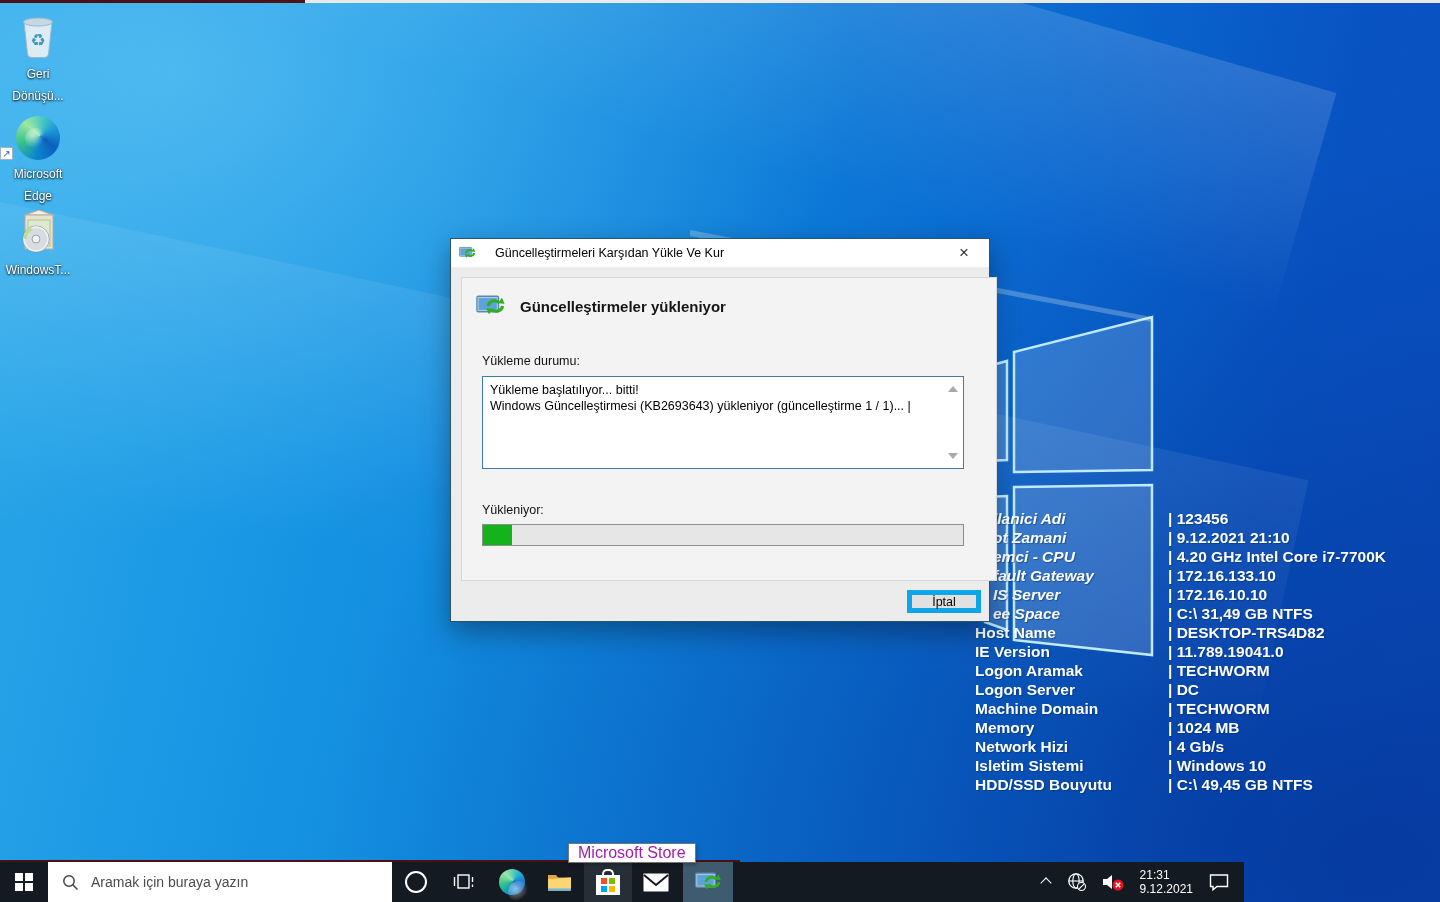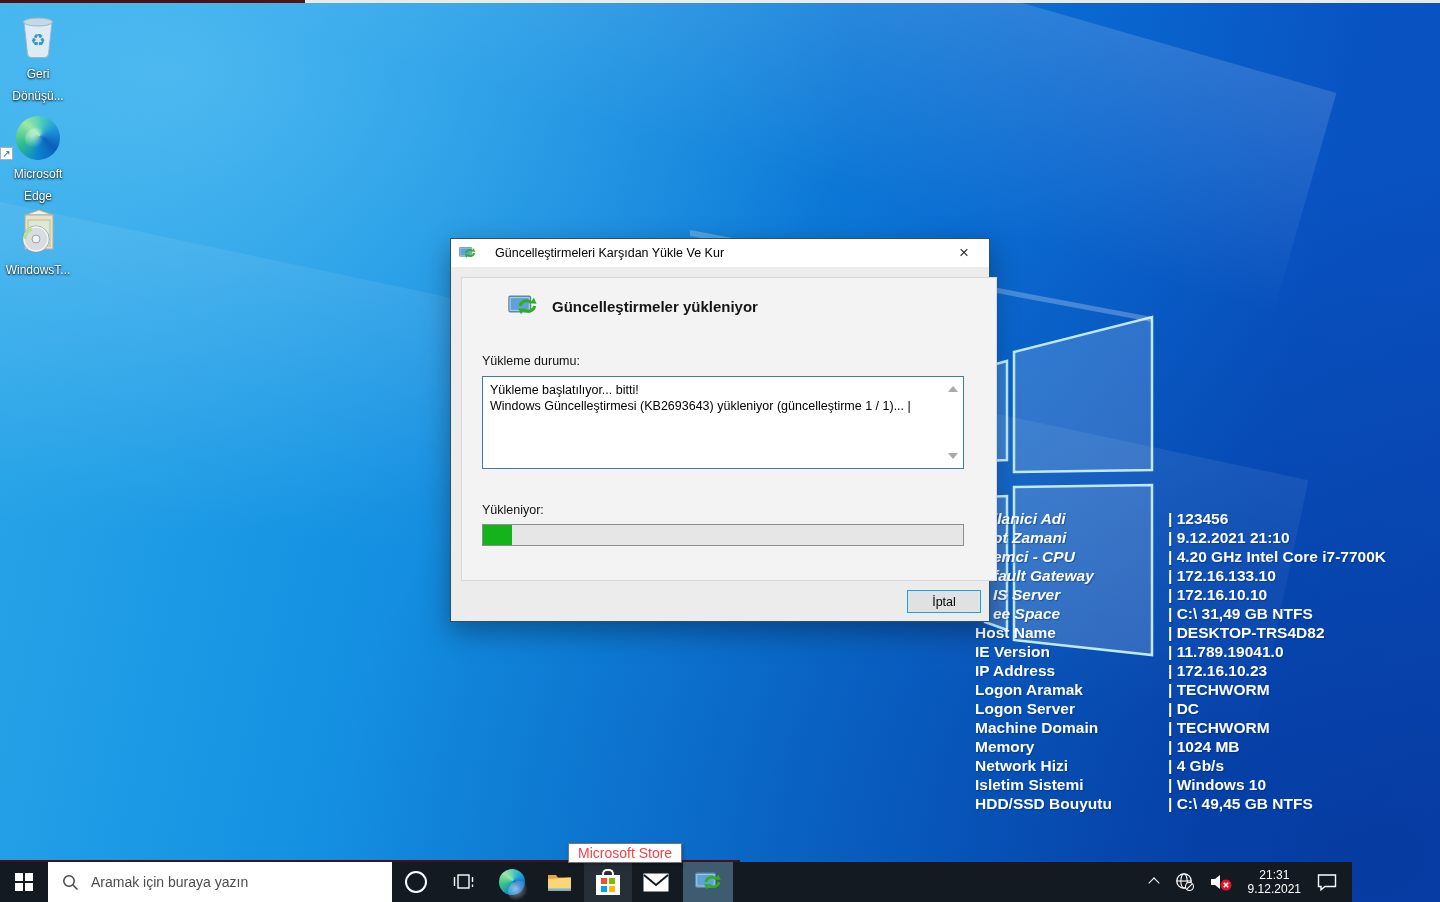--- a/index.html
+++ b/index.html
@@ -41,52 +41,52 @@
   .bg-row.clipped .bg-label { padding-left:18px;font-style:italic; }
   .bg-value { }
 
   
   .dialog { position:absolute; left:450px; top:238px; width:540px; height:384px; background:#ececec;
     border:1px solid #26546d; box-shadow:0 10px 26px rgba(0,0,0,.35); z-index:20; font-size:12.5px; color:#000; }
   .titlebar { height:28px; background:#fff; display:flex; align-items:center; padding:0 8px; }
   .titlebar .ttl { margin-left:19px; font-size:12.5px; flex:1; }
   .close-x { width:34px; height:26px; text-align:center; line-height:25px; font-size:17px; color:#333; cursor:pointer; }
   .panel { position:absolute; left:10px; top:38px; width:536px; height:542px; height:304px;
-    background:#f3f3f3; border:1px solid #d8d8d8;padding-left:32px; }
+    background:#f3f3f3; border:1px solid #d8d8d8; }
   .hdr-row { display:flex; align-items:center; margin:16px 0 0 14px; }
   .hdr-row .htxt { margin-left:14px; font-size:15px; font-weight:bold; color:#151515; }
   .fld-label { position:absolute; left:20px; font-size:12.5px; color:#111; }
   .status-box { position:absolute; left:20px; top:98px; width:482px; height:93px; background:#fff;
     border:1px solid #3e7ba8; padding:5px 18px 5px 7px; line-height:16px; font-size:12.5px; overflow:hidden; }
   .arrow-up, .arrow-dn { position:absolute; right:5px; width:0; height:0; border-left:5px solid transparent; border-right:5px solid transparent; }
   .arrow-up { top:9px;  border-bottom:6px solid #a9a9a9; }
   .arrow-dn { bottom:9px; border-top:6px solid #a9a9a9; }
   .progress-track { position:absolute; left:20px; top:246px; width:482px; height:22px; background:#e6e6e6; border:1px solid #8e8e8e; }
   .progress-fill { height:100%; background:#14b31c; }
   .btn-cancel { position:absolute; right:8px; bottom:8px; width:74px; height:23px; background:#e1e1e1;
-    border:1px solid #0ea5e9; font-size:12.5px; font-family:"Liberation Sans", sans-serif; color:#000; cursor:pointer; }
+    border:5px solid #0ea5e9; font-size:12.5px; font-family:"Liberation Sans", sans-serif; color:#000; cursor:pointer; }
 
   
   .tooltip { position:absolute; left:568px; top:843px; height:20px; background:#fff; border:1px solid #767676;
-    font-size:14px; color:#ef4444; line-height:18px; padding:0 9px; z-index:60; box-shadow:1px 2px 4px rgba(0,0,0,.25); }
-
-  
-  .taskbar { position:absolute; left:0; top:862px; width:1352px; height:40px; background:#141a21; z-index:50;
+    font-size:16px; color:#a21caf; line-height:18px; padding:0 9px; z-index:60; box-shadow:1px 2px 4px rgba(0,0,0,.25); }
+
+  
+  .taskbar { position:absolute; left:0; top:862px; width:1244px; height:40px; background:#141a21; z-index:50;
     display:flex; align-items:stretch; }
   .tb-btn { width:48px; display:flex; align-items:center; justify-content:center; cursor:pointer; }
   .tb-btn.hovered { background:#262f38; }
   .tb-btn.active { background:#3f5b70; }
   .start-logo { display:grid; grid-template-columns:8px 8px; grid-template-rows:8px 8px; gap:1.5px; }
   .start-logo div { background:#fff; }
   .searchbox { width:344px; background:#fff; display:flex; align-items:center; padding-left:14px; cursor:text; }
   .searchbox .ph { margin-left:12px; font-size:14px; color:#4c4c4c; }
   .cortana-ring { width:22px; height:22px; border:2.5px solid #fff; border-radius:50%; }
   .tray { margin-left:auto; display:flex; align-items:center; }
   .tray-btn { padding:0 7px; height:100%; display:flex; align-items:center; cursor:pointer; }
-  .tray-clock { text-align:center; color:#fff; font-size:12px; line-height:14px; padding:0 8px; cursor:default; }
+  .tray-clock { color:#fff; font-size:12px; line-height:14px; padding:0 8px; cursor:default; }
   .chev { width:12px; height:12px; position:relative; }
   .chev::before { content:""; position:absolute; left:1px; top:3px; width:7px; height:7px;
     border-left:1.6px solid #fff; border-top:1.6px solid #fff; transform:rotate(45deg); }
 </style>
 </head>
 <body>
 
 <svg width="0" height="0" style="position:absolute">
   <defs>
     <symbol id="upd-icon" viewBox="0 0 26 21">
@@ -178,24 +178,20 @@
       </div>
       <div class="bg-row">
         <span class="bg-label">Host Name</span>
         <span class="bg-value">| DESKTOP-TRS4D82</span>
       </div>
       <div class="bg-row">
         <span class="bg-label">IE Version</span>
         <span class="bg-value">| 11.789.19041.0</span>
       </div>
       <div class="bg-row">
-        <span class="bg-label">IP Address</span>
-        <span class="bg-value">| 172.16.10.23</span>
-      </div>
-      <div class="bg-row">
         <span class="bg-label">Logon Aramak</span>
         <span class="bg-value">| TECHWORM</span>
       </div>
       <div class="bg-row">
         <span class="bg-label">Logon Server</span>
         <span class="bg-value">| DC</span>
       </div>
       <div class="bg-row">
         <span class="bg-label">Machine Domain</span>
         <span class="bg-value">| TECHWORM</span>

